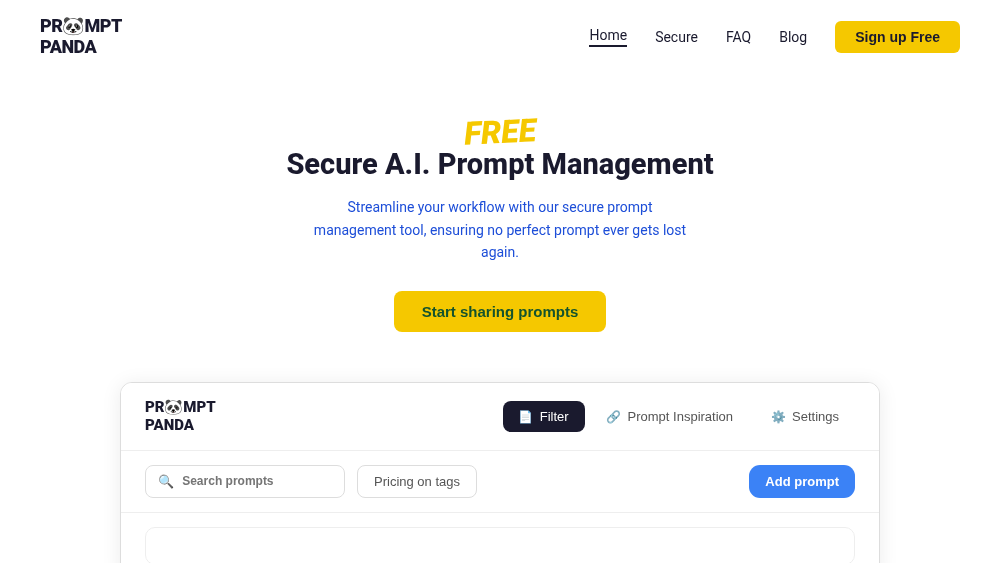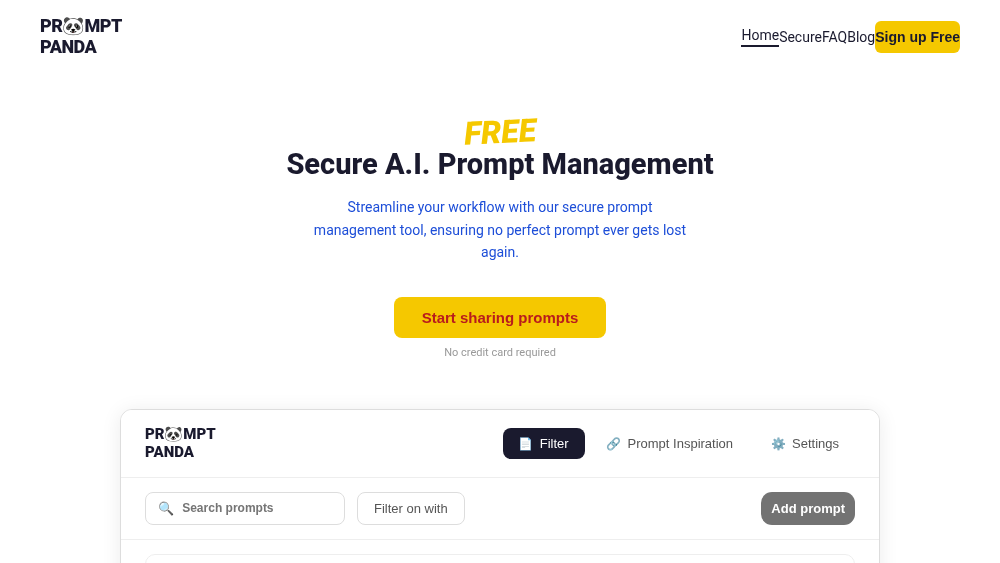--- a/index.html
+++ b/index.html
@@ -3,47 +3,47 @@
   <meta charset="utf-8">
   <style>
     * { box-sizing: border-box; margin: 0; padding: 0; }
     body { font-family: -apple-system, BlinkMacSystemFont, 'Segoe UI', Roboto, sans-serif; background: #fff; color: #1a1a2e; }
 
     
     nav {
       display: flex; align-items: center; justify-content: space-between;
       padding: 16px 40px; background: #fff;
     }
-    .nav-links { display: flex; align-items: center; }
+    .nav-links { display: flex; align-items: center; gap: 28px; }
     .nav-links a { text-decoration: none; color: #1a1a2e; font-size: 14px; }
     .nav-links a.active { border-bottom: 2px solid #1a1a2e; padding-bottom: 2px; }
     .nav-signup {
       background: #f5c800; color: #1a1a2e; border: none; border-radius: 6px;
-      padding: 8px 0; font-size: 14px; font-weight: 600; cursor: pointer;
+      padding: 8px 20px; font-size: 14px; font-weight: 600; cursor: pointer;
     }
 
     
     .hero {
       text-align: center; padding: 40px 20px 30px;
     }
     .hero-free {
       font-size: 32px; font-weight: 900; color: #f5c800;
       font-style: italic; display: inline-block;
       transform: rotate(-3deg); margin-bottom: -4px;
     }
     .hero-title {
       font-size: 29px; font-weight: 800; color: #1a1a2e; line-height: 1.2;
     }
     .hero-subtitle {
       font-size: 14px; color: #1d4ed8; margin: 14px auto; max-width: 380px; line-height: 1.6;
     }
     .hero-cta {
       background: #f5c800; border: none; border-radius: 8px;
       padding: 12px 28px; font-size: 15px; font-weight: 700; cursor: pointer;
-      color: #b91c1c; margin-top: 20px;
+      color: #14532d; margin-top: 14px;
     }
     .hero-nocredit { font-size: 11px; color: #999; margin-top: 8px; }
 
     
     .app-preview {
       margin: 20px auto; max-width: 760px; border: 1.5px solid #ddd;
       border-radius: 12px; overflow: hidden; background: #fff;
       box-shadow: 0 2px 20px rgba(0,0,0,0.08);
     }
 
@@ -72,22 +72,22 @@
       flex: 0 0 200px; background: #fff;
     }
     .search-wrap input {
       border: none; outline: none; font-size: 12px; color: #0f766e; width: 100%; font-weight: bold;
     }
     .filter-btn {
       border: 1px solid #ddd; border-radius: 8px;
       padding: 8px 16px; font-size: 13px; background: #fff; cursor: pointer; color: #555;
     }
     .add-prompt-btn {
-      margin-left: auto; background: #737373; color: #fff;
-      border: none; border-radius: 11px; padding: 9px 10px;
+      margin-left: auto; background: #3b82f6; color: #fff;
+      border: none; border-radius: 11px; padding: 9px 16px;
       font-size: 13px; font-weight: 600; cursor: pointer;
     }
 
     
     .prompt-list { padding: 0 24px; }
     .prompt-card {
       border: 1px solid #eee; border-radius: 10px; padding: 18px 20px;
       margin: 14px 0; position: relative; background: #fff;
     }
 
@@ -111,21 +111,20 @@
     <a href="#">Blog</a>
     <button class="nav-signup">Sign up Free</button>
   </div>
 </nav>
 
 <section class="hero">
   <div class="hero-free">FREE</div>
   <h1 class="hero-title">Secure A.I. Prompt Management</h1>
   <p class="hero-subtitle">Streamline your workflow with our secure prompt management tool, ensuring no perfect prompt ever gets lost again.</p>
   <button class="hero-cta">Start sharing prompts</button>
-  <p class="hero-nocredit">No credit card required</p>
 </section>
 
 <div class="app-preview">
 
   <div class="app-header">
     <div class="logo-wrap">
       <div style="display:flex;flex-direction:column;font-weight:900;font-size:15px;line-height:1.15;color:#1a1a2e;">
         <span>PR🐼MPT</span>
         <span>PANDA</span>
       </div>
@@ -144,21 +143,21 @@
         <span>Settings</span>
       </button>
     </div>
   </div>
 
   <div class="app-toolbar">
     <div class="search-wrap">
       <span style="color:#aaa;font-size:13px;">🔍</span>
       <input type="text" placeholder="Search prompts" style="">
     </div>
-    <button class="filter-btn">Filter on with</button>
+    <button class="filter-btn">Pricing on tags</button>
     <button class="add-prompt-btn">Add prompt</button>
   </div>
 
   <div class="prompt-list">
 
     <div class="prompt-card">
       
       
       
       

